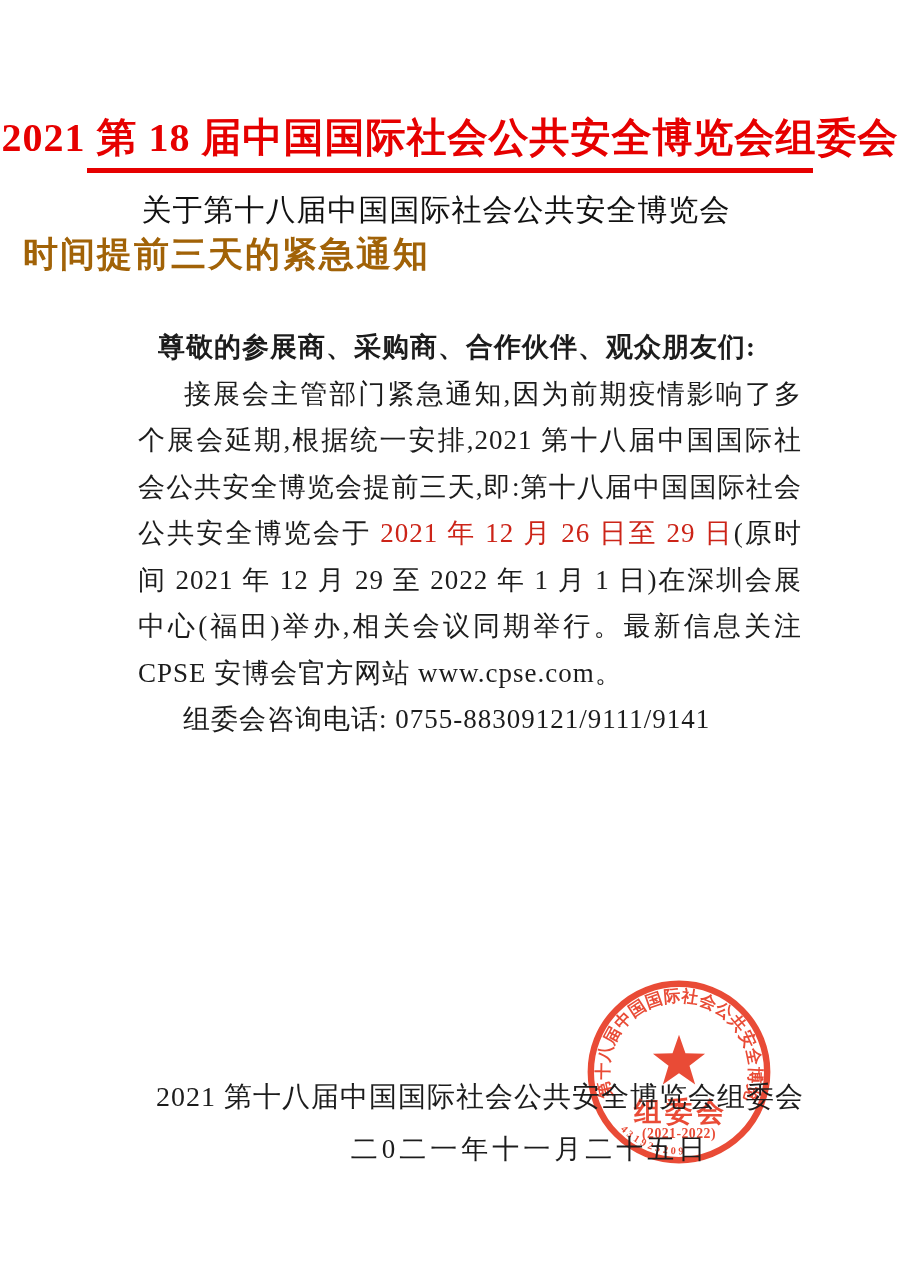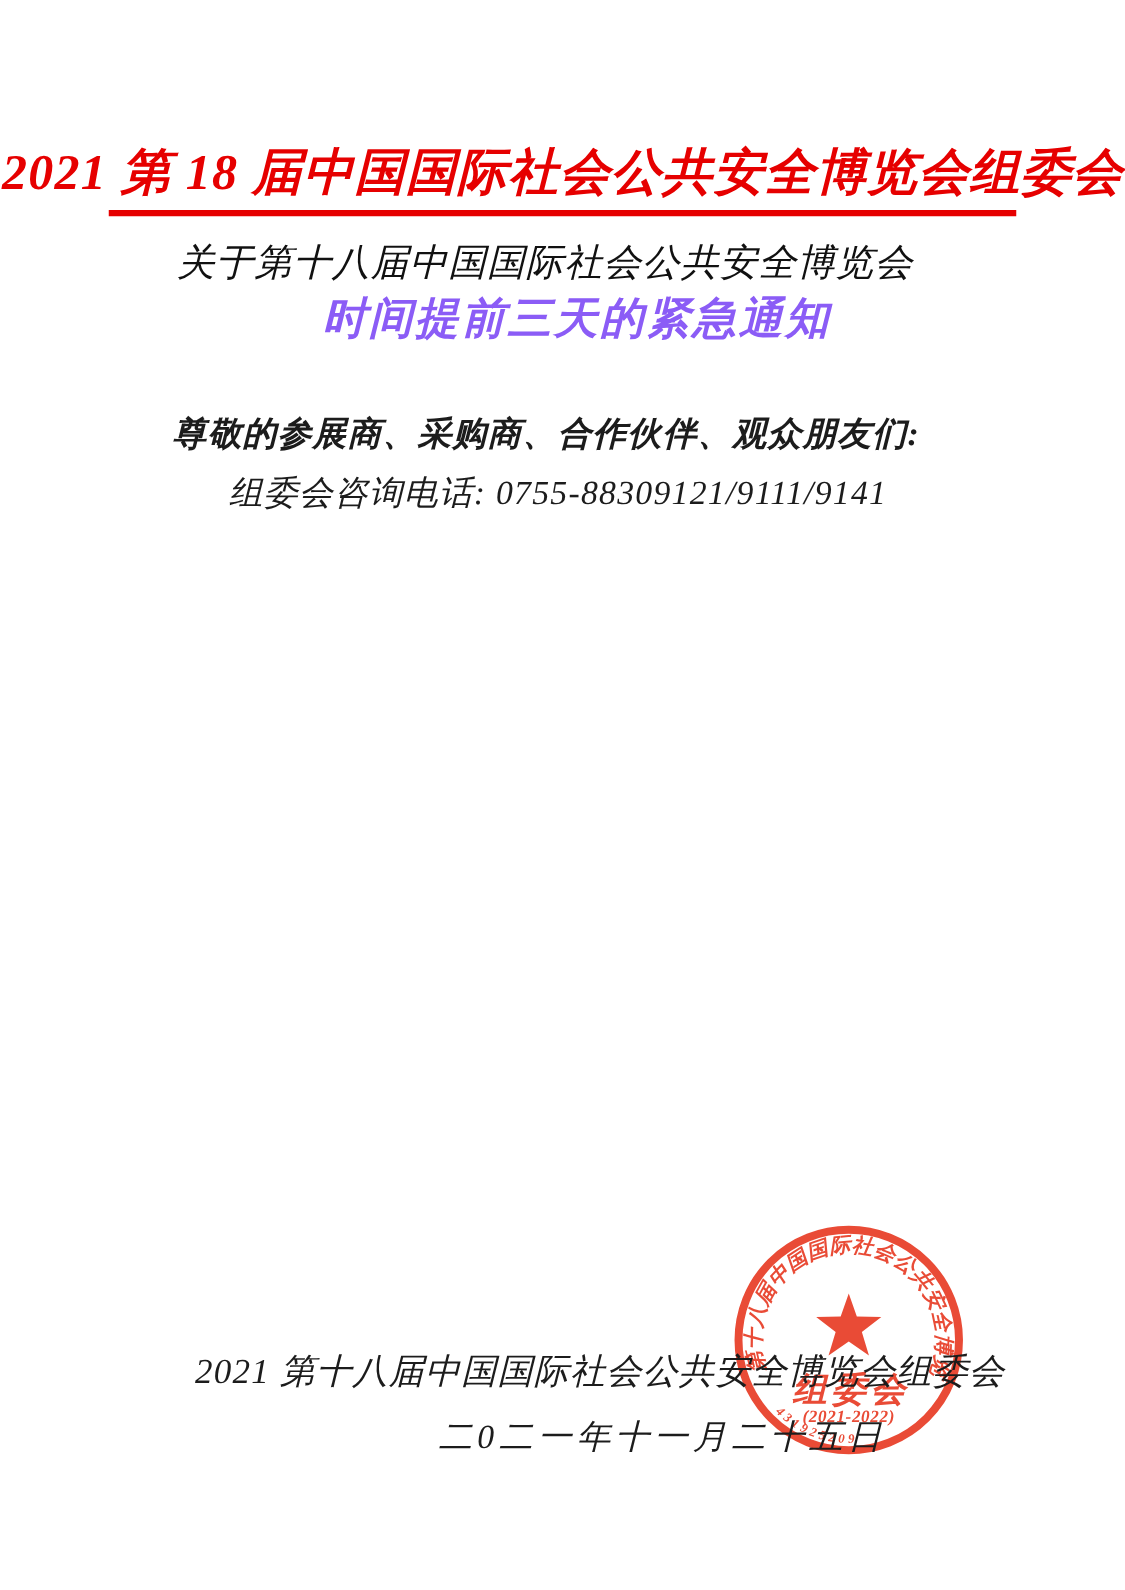--- a/index.html
+++ b/index.html
@@ -5,21 +5,20 @@
   * { margin: 0; padding: 0; box-sizing: border-box; }
   html, body { background: #ffffff; }
   .page {
     position: relative;
     width: 900px;
     height: 1272px;
     background: #ffffff;
     overflow: hidden;
     font-family: "Liberation Serif", "DejaVu Serif", serif;
     color: #1c1c1c;
-    font-style: italic;
   }
   .org-title {
     position: absolute;
     top: 110px; left: 0; width: 100%;
     text-align: center;
     font-size: 40px;
     font-weight: bold;
     color: #e60000;
     letter-spacing: 1px;
     white-space: nowrap;
@@ -36,39 +35,38 @@
     text-align: center;
     font-size: 30px;
     color: #111111;
     letter-spacing: 1px;
     transform: translateX(-14px);
     white-space: nowrap;
   }
   .notice-title {
     position: absolute;
     top: 231px; left: 0; width: 100%;
-    text-align: center;
     font-size: 35px;
     font-weight: bold;
-    color: #8b5cf6;
+    color: #a16207;
     letter-spacing: 2px;
     white-space: nowrap;
     padding-left: 23px;
   }
   .content {
     position: absolute;
     top: 324px; left: 138px;
     width: 664px;
     font-size: 27px;
     line-height: 46.5px;
     letter-spacing: 1px;
     text-align: justify;
     text-justify: inter-ideograph;
   }
-  .greeting { font-weight: bold; }
+  .greeting { font-weight: bold; margin-left: 20px; }
   .para { text-indent: 1.7em; }
   .red-date { color: #cc2418; }
   .phone-line {
     padding-left: 45px;
     text-align: left;
   }
   .signature-org {
     position: absolute;
     top: 1078px; left: 0; width: 100%;
     text-align: center;
@@ -104,20 +102,21 @@
 
 <div class="page">
 
   <div class="org-title">2021 第 18 届中国国际社会公共安全博览会组委会</div>
   <div class="title-underline"></div>
   <div class="subtitle">关于第十八届中国国际社会公共安全博览会</div>
   <div class="notice-title">时间提前三天的紧急通知</div>
 
   <div class="content">
     <div class="greeting">尊敬的参展商、采购商、合作伙伴、观众朋友们:</div>
+    <p class="para"><span>接展会主管部门紧急通知,因为前期疫情影响了多个展会延期,根据统一安排,2021 第十八届中国国际社会公共安全博览会提前三天,即:第十八届中国国际社会公共安全博览会于 </span><span class="red-date">2021 年 12 月 26 日至 29 日</span><span>(原时间 2021 年 12 月 29 至 2022 年 1 月 1 日)在深圳会展中心(福田)举办,相关会议同期举行。最新信息关注 CPSE 安博会官方网站 www.cpse.com。</span></p>
     <div class="phone-line">组委会咨询电话: 0755-88309121/9111/9141</div>
   </div>
 
   <div class="signature-org">2021 第十八届中国国际社会公共安全博览会组委会</div>
   <div class="signature-date">二0二一年十一月二十五日</div>
 
   <svg class="seal" viewBox="0 0 200 200">
     <defs>
       <path id="arcTop" d="M 32.3 124.6 A 72 72 0 1 1 167.7 124.6" fill="none"></path>
       <path id="arcBottom" d="M 31.2 148.2 A 84 84 0 0 0 168.8 148.2" fill="none"></path>

